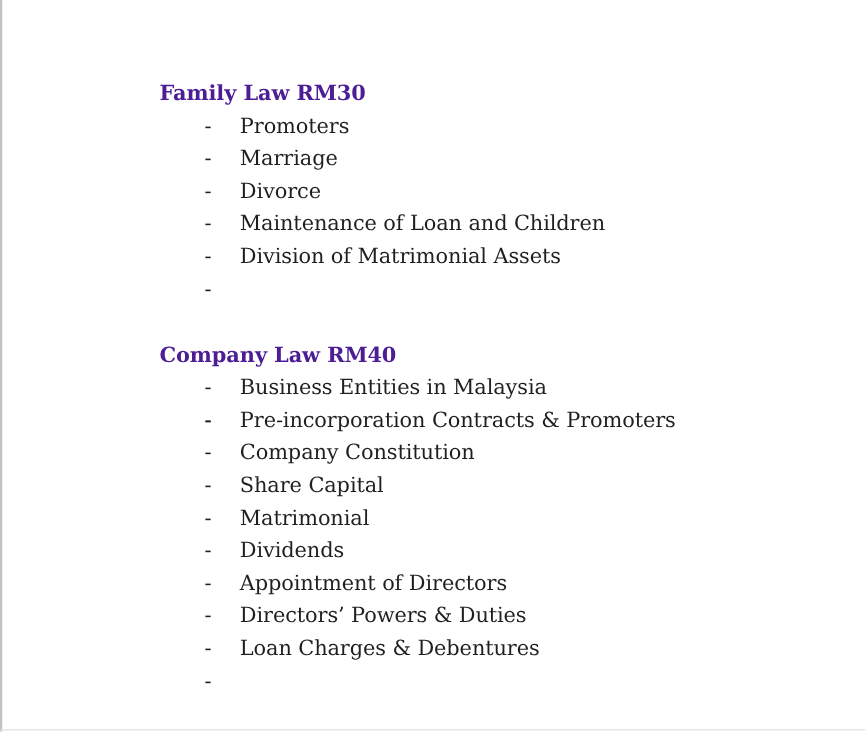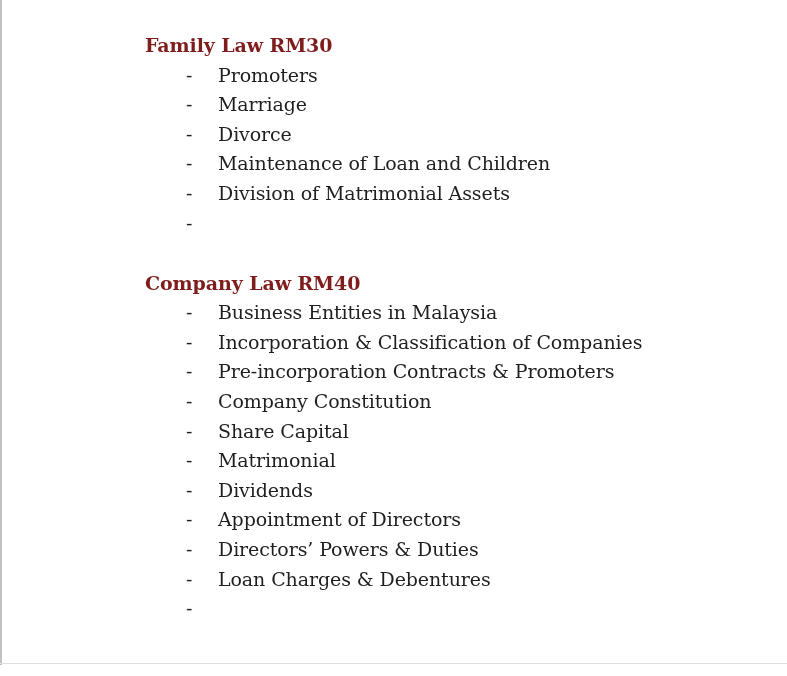--- a/index.html
+++ b/index.html
@@ -38,21 +38,22 @@
     font-size: 19px;
     line-height: 29.6px;
     color: #1f1f1f;
     letter-spacing: -0.1px;
   }
   .section + .section {
     margin-top: 60px;
   }
   .section-heading {
     font-weight: bold;
-    color: #7f1d1d;
+    color: #4c1d95;
+    margin-top: 40px;
   }
   .topic-item {
     position: relative;
     padding-left: 73px;
   }
   .dash-marker {
     position: absolute;
     left: 41px;
     top: 0;
   }
@@ -72,21 +73,21 @@
         <div class="topic-item"><span class="dash-marker">-</span><span>Divorce</span></div>
         <div class="topic-item"><span class="dash-marker">-</span><span>Maintenance of Loan and Children</span></div>
         <div class="topic-item"><span class="dash-marker">-</span><span>Division of Matrimonial Assets</span></div>
         <div class="topic-item"><span class="dash-marker">-</span></div>
       </div>
     </section>
     <section class="section">
       <div class="section-heading">Company Law RM40</div>
       <div>
         <div class="topic-item"><span class="dash-marker">-</span><span>Business Entities in Malaysia</span></div>
-        <div class="topic-item"><span class="dash-marker">-</span><span>Incorporation &amp; Classification of Companies</span></div>
+        <div class="topic-item"><span class="dash-marker">-</span></div>
         <div class="topic-item"><span class="dash-marker">-</span><span>Pre-incorporation Contracts &amp; Promoters</span></div>
         <div class="topic-item"><span class="dash-marker">-</span><span>Company Constitution</span></div>
         <div class="topic-item"><span class="dash-marker">-</span><span>Share Capital</span></div>
         <div class="topic-item"><span class="dash-marker">-</span><span>Matrimonial</span></div>
         <div class="topic-item"><span class="dash-marker">-</span><span>Dividends</span></div>
         <div class="topic-item"><span class="dash-marker">-</span><span>Appointment of Directors</span></div>
         <div class="topic-item"><span class="dash-marker">-</span><span>Directors’ Powers &amp; Duties</span></div>
         <div class="topic-item"><span class="dash-marker">-</span><span>Loan Charges &amp; Debentures</span></div>
         <div class="topic-item"><span class="dash-marker">-</span></div>
       </div>

